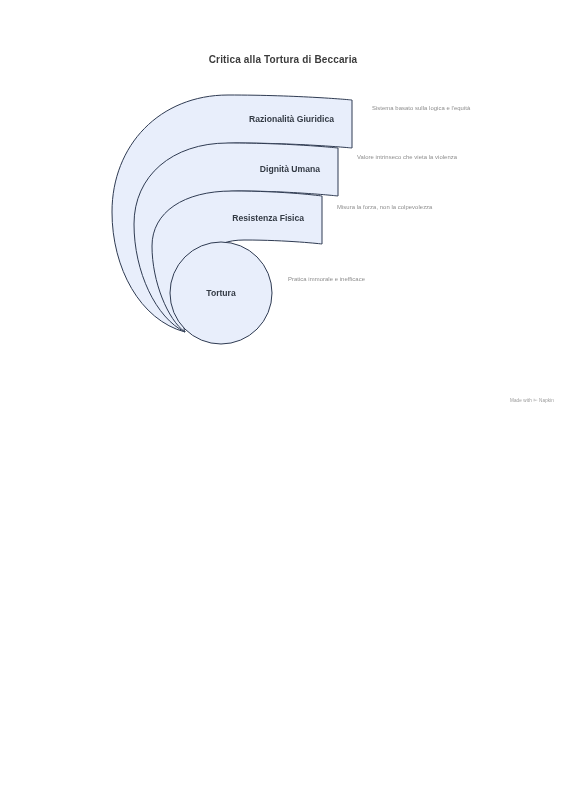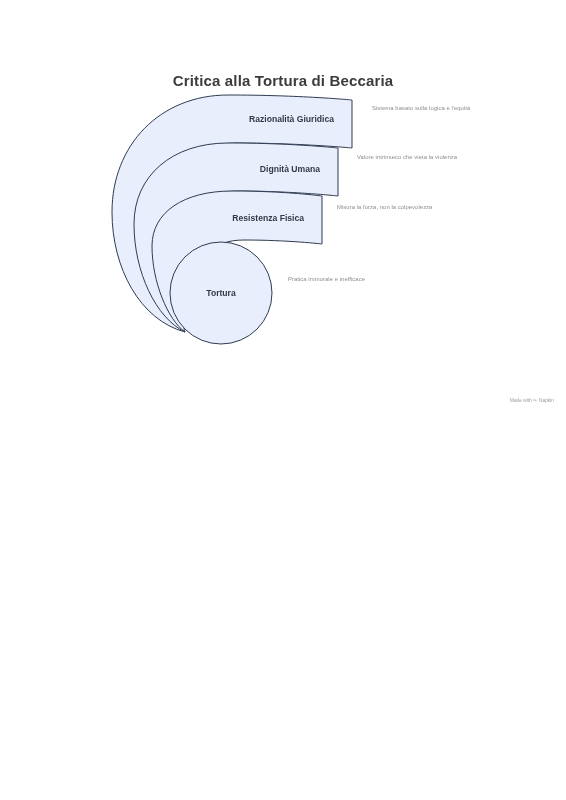--- a/index.html
+++ b/index.html
@@ -16,23 +16,23 @@
   }
   #page {
     position: absolute;
     inset: 0;
     background: #ffffff;
   }
   #diagram-title {
     position: absolute;
     left: 0;
     right: 0;
-    top: 72px;
+    top: 54px;
     text-align: center;
-    font-size: 15px;
+    font-size: 10px;
     font-weight: bold;
     color: #3c3c3c;
     letter-spacing: 0.15px;
   }
   #nautilus-svg {
     position: absolute;
     left: 0;
     top: 0;
   }
   .band-shape {

